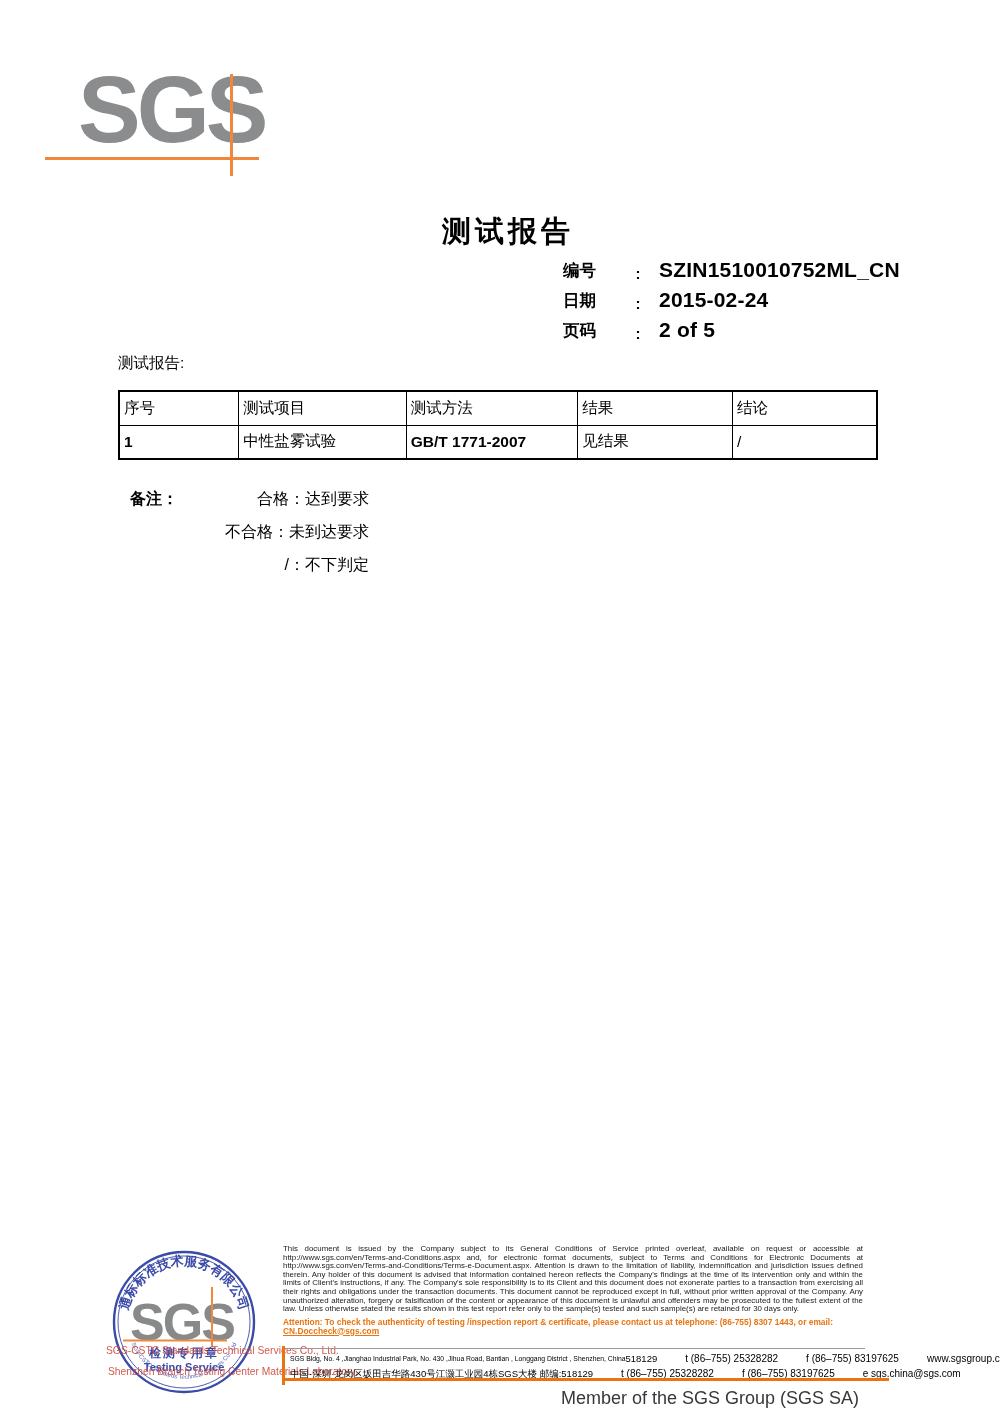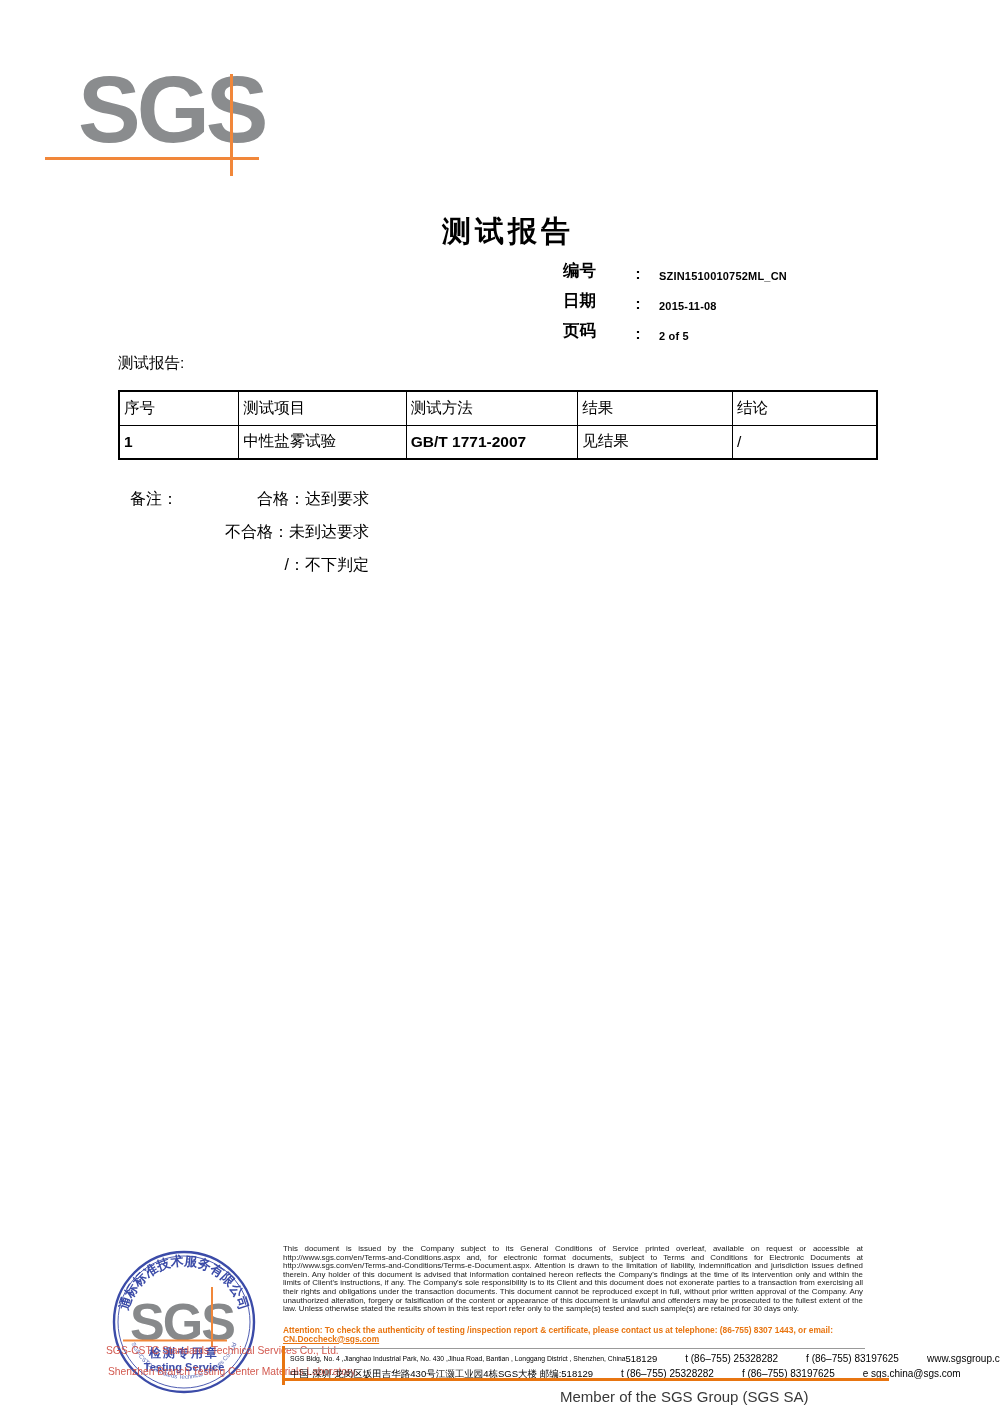--- a/index.html
+++ b/index.html
@@ -21,65 +21,65 @@
   #logo .h-line { position: absolute; left: 0; top: 97px; width: 214px; height: 3px; background: #f1873a; }
   #logo .v-line { position: absolute; left: 185px; top: 14px; width: 3px; height: 102px; background: #f1873a; }
 
   
   #title { left: 0; top: 212px; width: 1000px; text-align: center;
            font-size: 29px; font-weight: bold; letter-spacing: 4px; padding-left: 16px; }
   #fields { left: 563px; top: 252px; }
   .field-row { display: flex; height: 30px; align-items: flex-end; }
   .f-label { width: 54px; font-weight: bold; font-size: 16.5px; }
   .f-colon { width: 42px; text-align: center; font-weight: bold; font-size: 15px; }
-  .f-value { font-weight: bold; font-size: 11px; letter-spacing: 0.2px; }
+  .f-value { font-weight: bold; font-size: 21px; letter-spacing: 0.2px; }
 
   
   #summary-heading { left: 118px; top: 353px; font-size: 15.5px; }
   #results-table { left: 118px; top: 390px; }
   #results-table table { border-collapse: collapse; width: 760px; border: 2px solid #000; }
   #results-table th, #results-table td {
     border: 1px solid #000; height: 34px; text-align: left;
     vertical-align: middle; font-size: 15.5px; font-weight: normal; padding: 0 4px;
   }
   #results-table .bold-cell { font-weight: bold; }
 
   
-  #remarks-label { left: 130px; top: 489px; font-size: 16px; }
+  #remarks-label { left: 130px; top: 489px; font-size: 16px; font-weight: bold; }
   #remarks-lines { left: 225px; top: 489px; text-align: right; }
   .remark-line { height: 33px; font-size: 16px; }
 
   
   #stamp { left: 106px; top: 1250px; width: 175px; height: 148px; }
   #stamp svg { position: absolute; left: 2px; top: 0; }
   .company-red {
     position: absolute; white-space: nowrap;
     color: #cf4b40; font-size: 10.3px; opacity: 0.92;
   }
   #company-red-1 { left: 0; top: 95px; }
   #company-red-2 { left: 2px; top: 116px; }
 
   
   #legal-block { left: 283px; top: 1245px; width: 580px; }
   .legal { font-size: 7.9px; line-height: 8.6px; text-align: justify; color: #1a1a1a; }
-  .attention { margin-top: 12px; font-size: 8.4px; line-height: 9px; font-weight: bold; color: #e87511; }
+  .attention { margin-top: 4px; font-size: 8.4px; line-height: 9px; font-weight: bold; color: #e87511; }
   .attention .email { text-decoration: underline; }
 
   
   #address-block { left: 283px; top: 1348px; width: 582px; border-top: 1px solid #999; padding: 4px 0 0 7px; }
   .addr-row { display: flex; justify-content: space-between; align-items: flex-end; white-space: nowrap; line-height: 12px; }
   .addr-row + .addr-row { margin-top: 3px; }
   .addr-en { font-size: 6.8px; }
   .addr-cn { font-size: 9.5px; }
   .postal { font-size: 9.5px; }
   .contact { font-size: 10px; margin-left: 28px; }
 
   #footer-vline { left: 282px; top: 1346px; width: 3px; height: 39px; background: #e87511; }
   #footer-hline { left: 283px; top: 1378px; width: 606px; height: 3px; background: #e87511; }
-  #member-note { left: 560px; top: 1388px; width: 300px; text-align: left; font-size: 15px; color: #383838; }
+  #member-note { left: 560px; top: 1388px; width: 300px; text-align: center; font-size: 18px; color: #383838; }
 </style>
 </head>
 <body>
 
 <div id="logo" class="abs">
   <span class="sgs-text">SGS</span>
   <span class="h-line"></span>
   <span class="v-line"></span>
 </div>
 
@@ -87,21 +87,21 @@
 
 <div id="fields" class="abs">
   <div class="field-row">
     <span class="f-label">编号</span>
     <span class="f-colon">:</span>
     <span class="f-value">SZIN1510010752ML_CN</span>
   </div>
   <div class="field-row">
     <span class="f-label">日期</span>
     <span class="f-colon">:</span>
-    <span class="f-value">2015-11-08</span>
+    <span class="f-value">2015-02-24</span>
   </div>
   <div class="field-row">
     <span class="f-label">页码</span>
     <span class="f-colon">:</span>
     <span class="f-value">2 of 5</span>
   </div>
 </div>
 
 <div id="summary-heading" class="abs">测试报告:</div>
 

